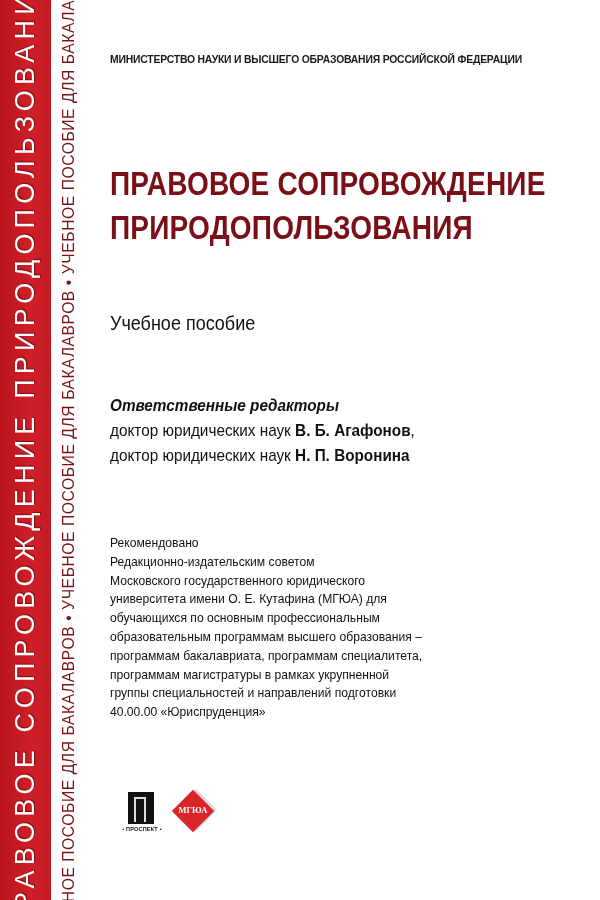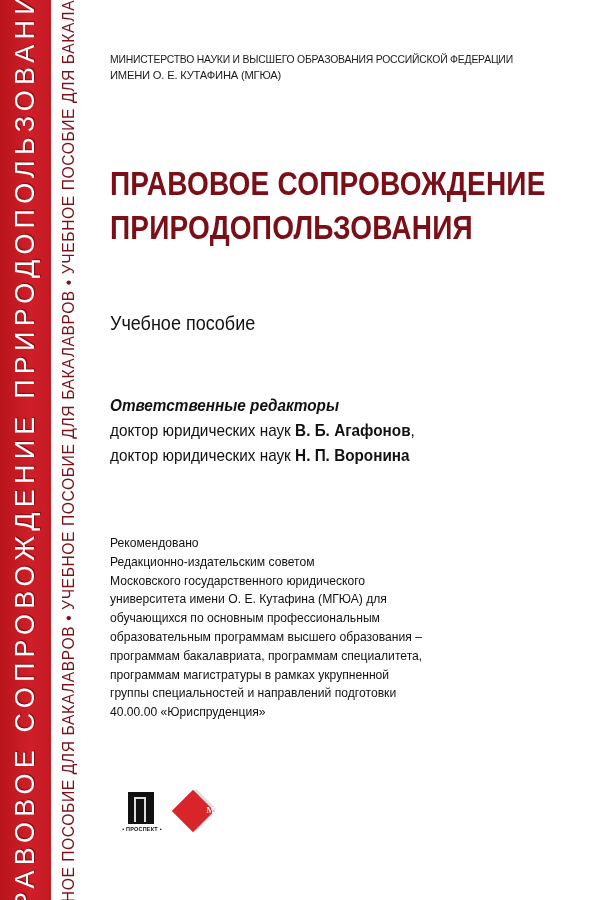--- a/index.html
+++ b/index.html
@@ -27,21 +27,21 @@
   .strip-text {
     position: absolute; left: 18px; top: 450px;
     transform: translate(-50%, -50%) rotate(-90deg);
     white-space: nowrap;
     color: #7a1218; font-size: 15.6px; letter-spacing: 0.6px;
     font-family: "Liberation Sans", sans-serif;
   }
   .content { position: absolute; left: 110px; top: 0; right: 0; }
   .ministry {
     position: absolute; top: 52px; left: 0;
-    font-size: 11.2px; line-height: 15.8px; font-weight: normal; color: #1a1a1a;
+    font-size: 11.2px; line-height: 15.8px; font-weight: bold; color: #1a1a1a;
     letter-spacing: -0.2px;
   }
   .ministry div:first-child { font-size: 10.4px; }
   .title {
     position: absolute; top: 162px; left: 0;
     color: #7a0f17; font-size: 33px; font-weight: bold; line-height: 44px;
     letter-spacing: 0.2px; transform: scaleX(0.85); transform-origin: left;
     white-space: nowrap;
   }
   .subtitle {
@@ -77,38 +77,37 @@
   .mgua .wing {
     position: absolute; left: 4px; top: 0; width: 40px; height: 40px;
     background: #dadde3; transform: rotate(45deg) scale(0.75);
   }
   .mgua .diamond {
     position: absolute; left: 6px; top: 6px; width: 30px; height: 30px;
     background: #d8252a; transform: rotate(45deg);
   }
   .mgua .txt {
     position: absolute; left: 0; top: 15px; width: 42px; text-align: center;
-    color: #fff; font-size: 8.5px; font-weight: bold; font-family: "Liberation Serif", serif; margin-left: 28px;
+    color: #fff; font-size: 8.5px; font-weight: bold; font-family: "Liberation Serif", serif;
   }
 </style>
 </head>
 <body>
 
 <div class="spine">
   <div class="spine-text">ПРАВОВОЕ СОПРОВОЖДЕНИЕ ПРИРОДОПОЛЬЗОВАНИЯ</div>
 </div>
 
 <div class="strip">
   <div class="strip-text">УЧЕБНОЕ ПОСОБИЕ ДЛЯ БАКАЛАВРОВ • УЧЕБНОЕ ПОСОБИЕ ДЛЯ БАКАЛАВРОВ • УЧЕБНОЕ ПОСОБИЕ ДЛЯ БАКАЛАВРОВ</div>
 </div>
 
 <div class="content">
   <div class="ministry">
     <div>МИНИСТЕРСТВО НАУКИ И ВЫСШЕГО ОБРАЗОВАНИЯ РОССИЙСКОЙ ФЕДЕРАЦИИ</div>
-    <div>ИМЕНИ О. Е. КУТАФИНА (МГЮА)</div>
   </div>
 
   <div class="title">
     <div>ПРАВОВОЕ СОПРОВОЖДЕНИЕ</div>
     <div>ПРИРОДОПОЛЬЗОВАНИЯ</div>
   </div>
 
   <div class="subtitle">Учебное пособие</div>
 
   <div class="editors">

